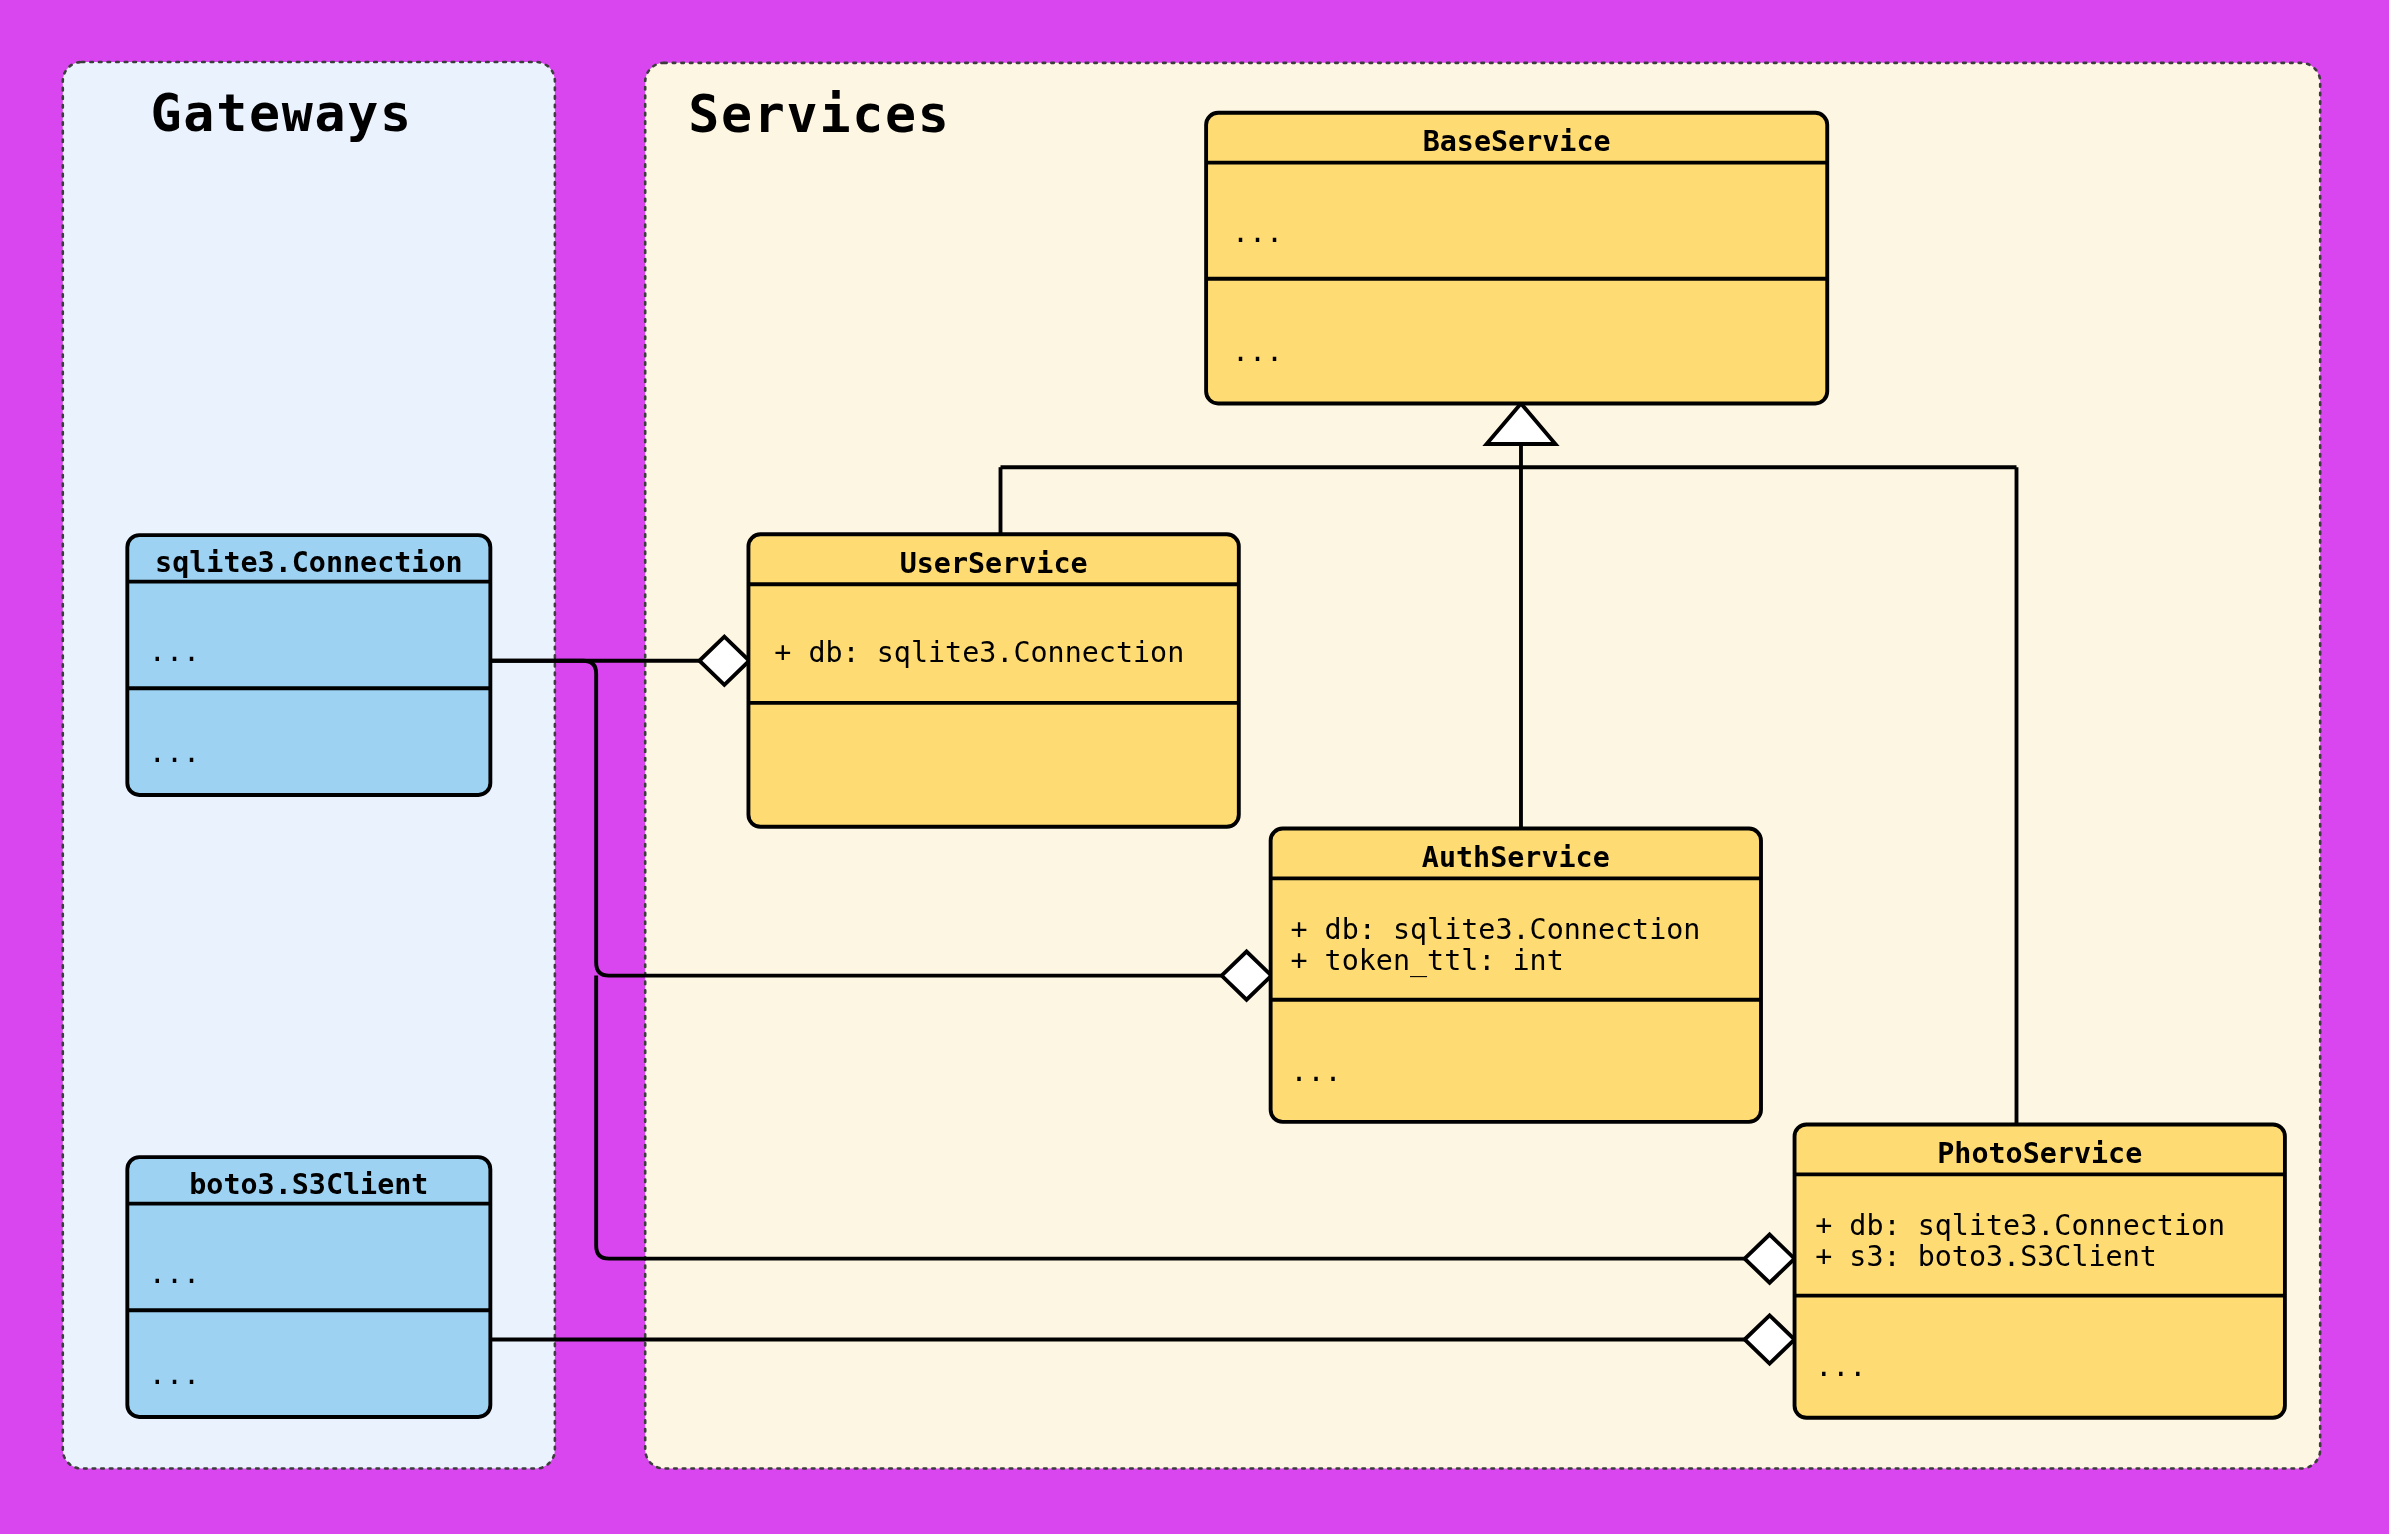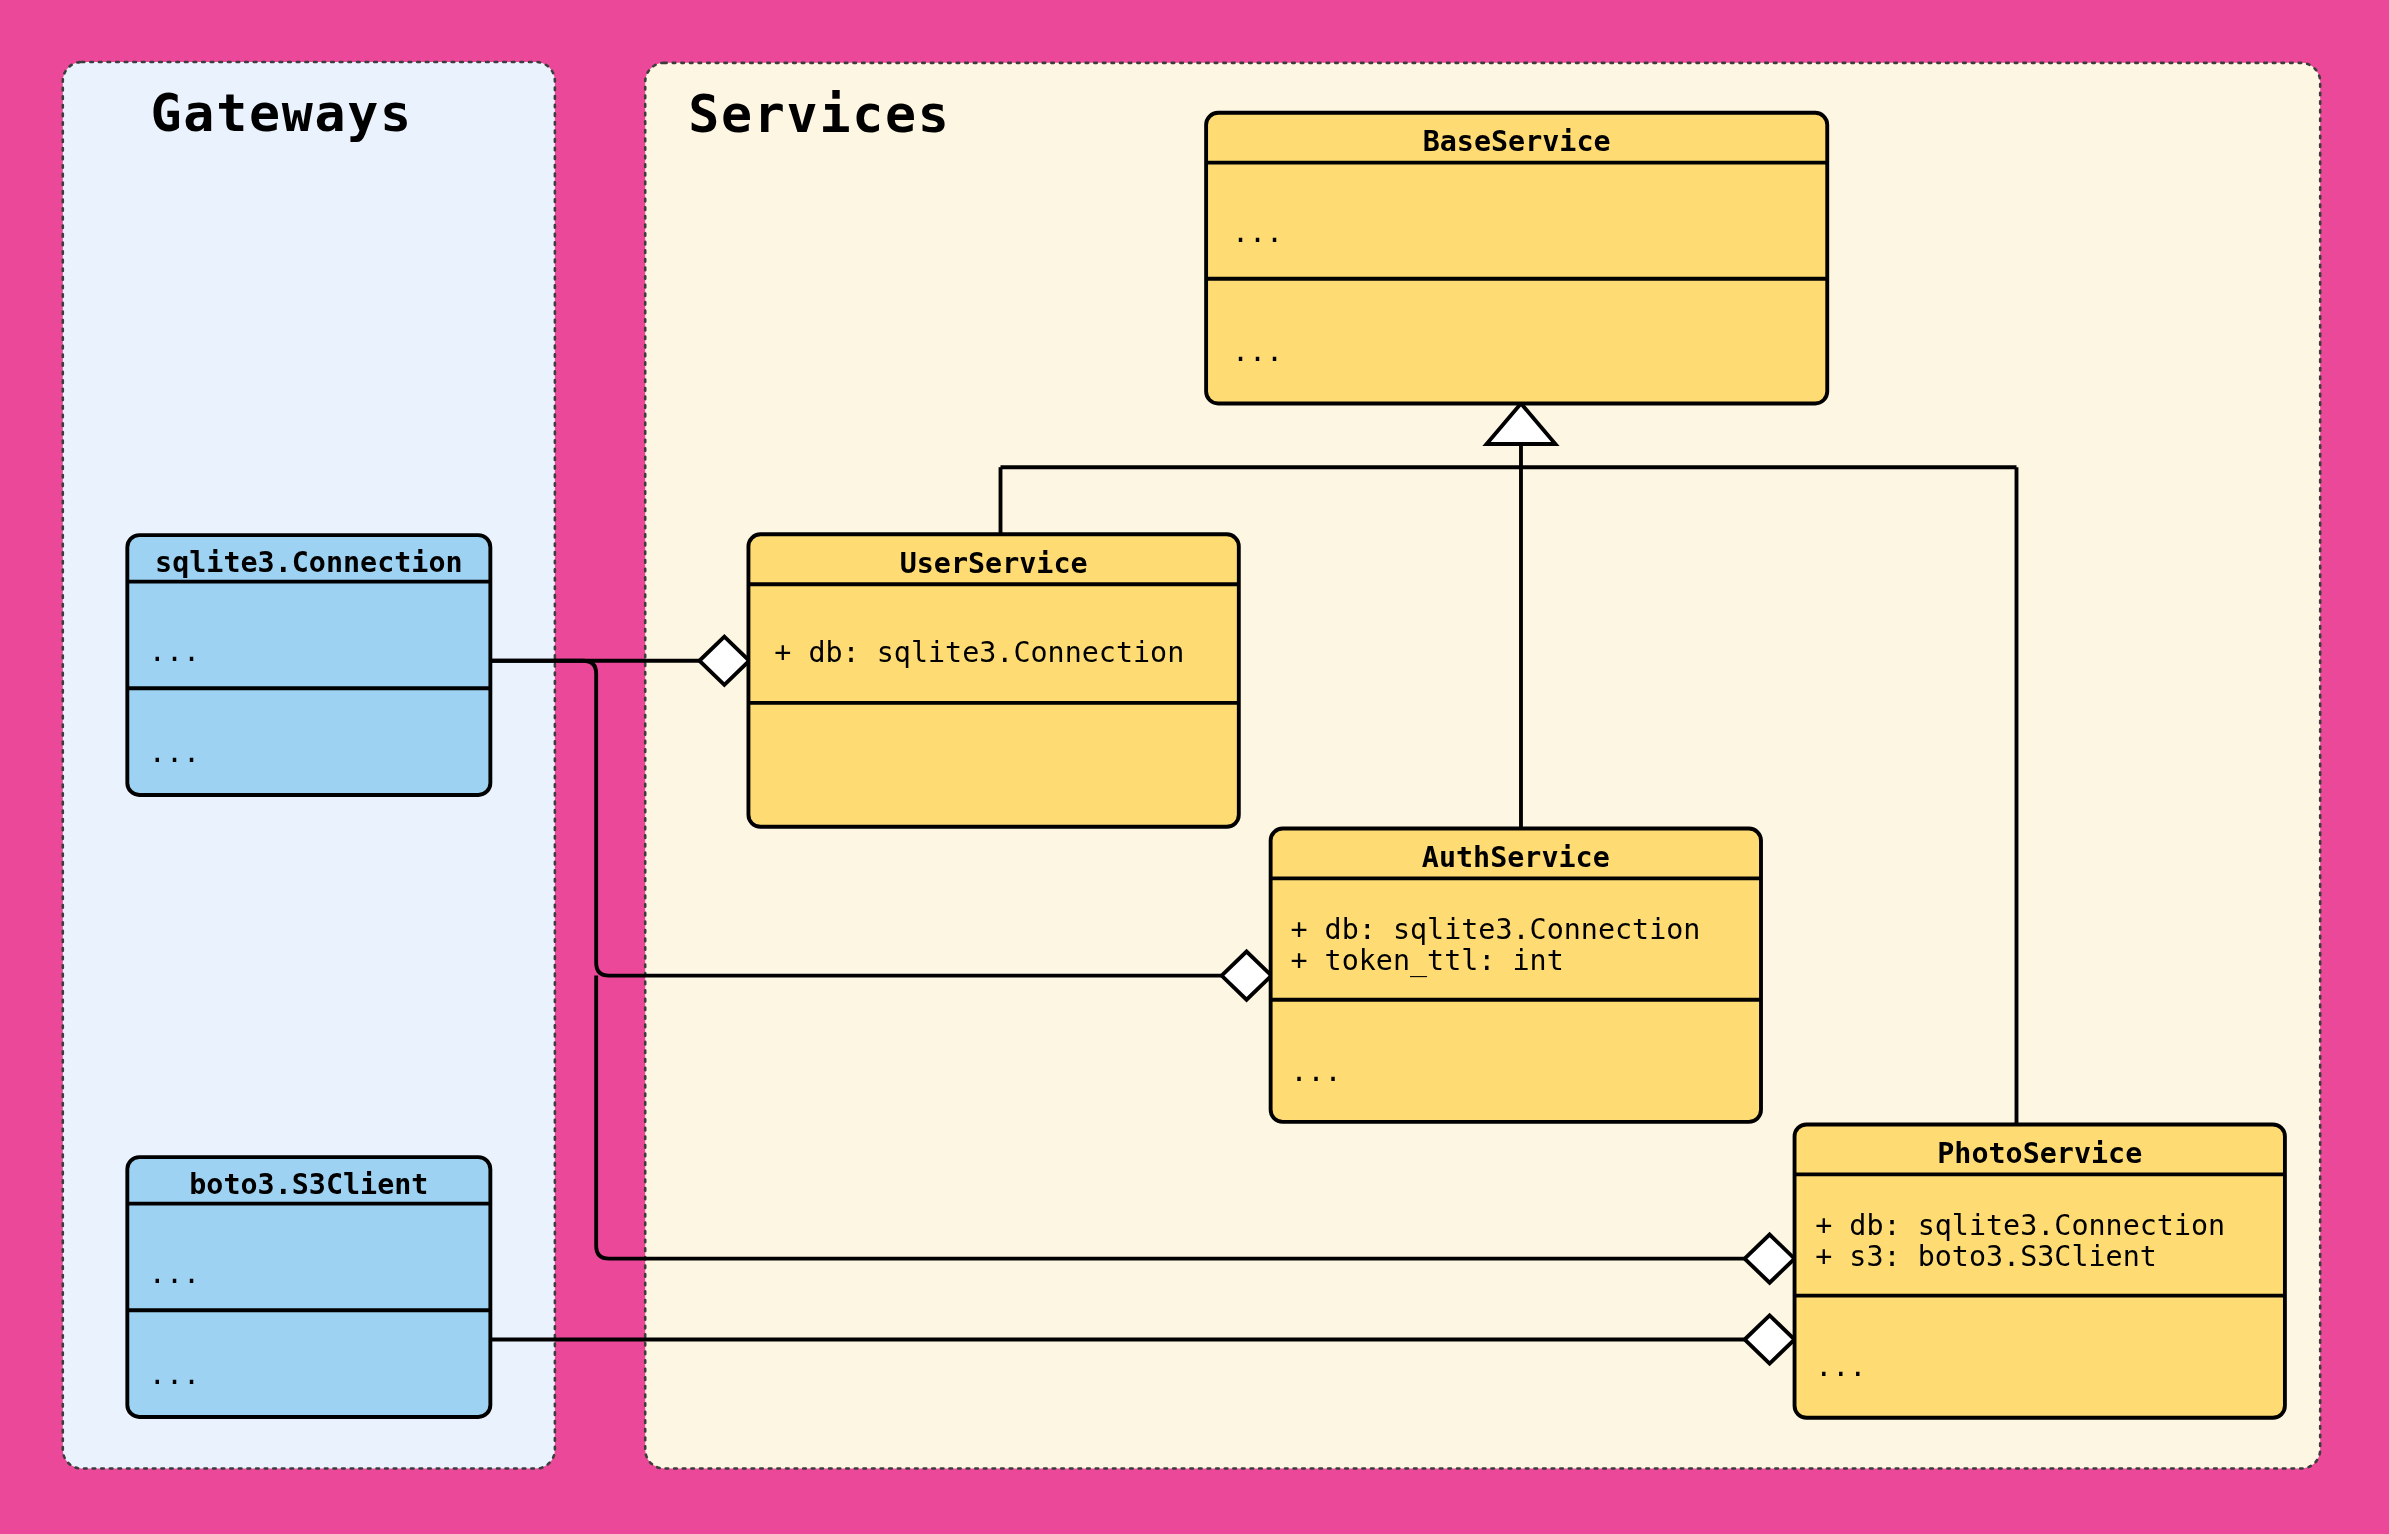--- a/index.html
+++ b/index.html
@@ -10,21 +10,21 @@
   body {
     width: 2389px;
     height: 1534px;
     overflow: hidden;
     font-family: "DejaVu Sans Mono", monospace;
   }
   #stage {
     position: relative;
     width: 2389px;
     height: 1534px;
-    background: #ec4899;
+    background: #d946ef;
   }
   svg#diagram {
     position: absolute;
     top: 0;
     left: 0;
     width: 2389px;
     height: 1534px;
   }
   .pkg-rect {
     stroke: #3d3d3d;

